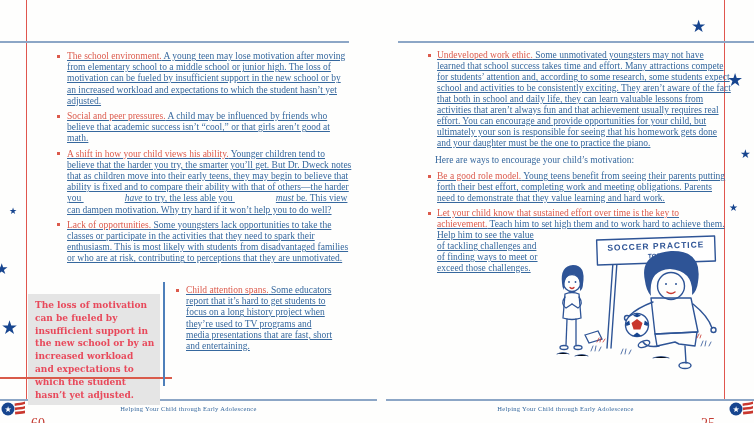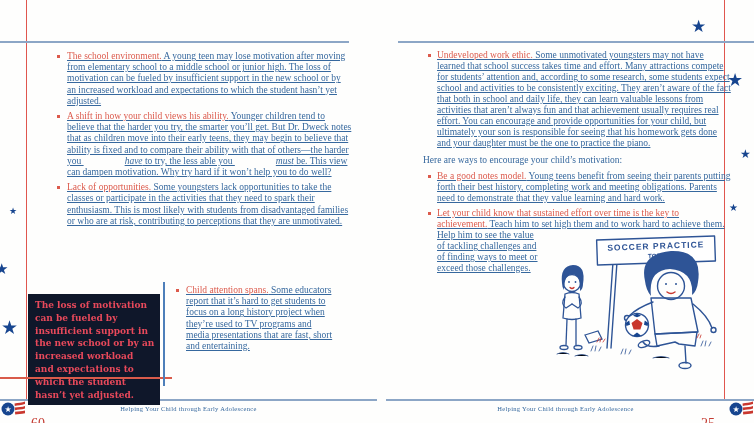--- a/index.html
+++ b/index.html
@@ -26,24 +26,24 @@
   .col-left{left:57px;top:51px;width:295px;}
   .col-right{left:419px;top:50px;width:312px;line-height:11px;}
   .col-short{left:176px;top:285px;width:157px;}
   .item{position:relative;padding-left:10px;margin-bottom:4px;text-decoration:underline;}
   .col-right .item{padding-left:18px;}
   .dot{position:absolute;left:0;top:3.5px;width:3px;height:3px;background:#DC5A4C;}
   .col-right .dot{left:9px;}
   .lead{color:#DC5A4C;}
   .bi{margin:0;}
   .it{font-style:italic;padding-left:41px;}
-  .intro{margin:6px 0 5px 4px;}
+  .intro{margin:6px 0 5px 16px;}
   
   .quote-box{position:absolute;left:28px;top:294px;width:132px;min-height:83px;
-             background:#0f172a;box-sizing:border-box;padding:5px 5px 4px 7px;
+             background:#e5e5e5;box-sizing:border-box;padding:5px 5px 4px 7px;
              font-family:"DejaVu Serif",serif;font-weight:bold;font-size:9px;
              line-height:12.8px;color:#E8495B;}
   .quote-underline{position:absolute;left:0;top:377px;width:172px;height:2px;background:#D95B4B;}
   .divider{position:absolute;left:163px;top:282px;width:2px;height:104px;background:#4E7FBA;}
   
   .illu{float:right;width:182px;height:136px;margin:4px 4px 0 6px;}
   
   .footer-title{position:absolute;top:405px;font-size:6.5px;letter-spacing:.3px;
                 color:#36689E;text-align:center;}
   .ft-l{left:0;width:377px;} .ft-r{left:377px;width:377px;}
@@ -73,20 +73,24 @@
   <span class="star s7">★</span>
   <span class="star s8">★</span>
 
   <div class="col col-left">
     <div class="item">
       <span class="dot"></span>
       <p class="bi"><span class="lead">The school environment.</span><span> A young teen may lose motivation after moving from elementary school to a middle school or junior high. The loss of motivation can be fueled by insufficient support in the new school or by an increased workload and expectations to which the student hasn’t yet adjusted.</span></p>
     </div>
     <div class="item">
       <span class="dot"></span>
+      <p class="bi"><span class="lead">Social and peer pressures.</span><span> A child may be influenced by friends who believe that academic success isn’t “cool,” or that girls aren’t good at math.</span></p>
+    </div>
+    <div class="item">
+      <span class="dot"></span>
       <p class="bi"><span class="lead">A shift in how your child views his ability.</span><span> Younger children tend to believe that the harder you try, the smarter you’ll get. But Dr. Dweck notes that as children move into their early teens, they may begin to believe that ability is fixed and to compare their ability with that of others—the harder you </span><span class="it">have</span><span> to try, the less able you </span><span class="it">must</span><span> be. This view can dampen motivation. Why try hard if it won’t help you to do well?</span></p>
     </div>
     <div class="item">
       <span class="dot"></span>
       <p class="bi"><span class="lead">Lack of opportunities.</span><span> Some youngsters lack opportunities to take the classes or participate in the activities that they need to spark their enthusiasm. This is most likely with students from disadvantaged families or who are at risk, contributing to perceptions that they are unmotivated.</span></p>
     </div>
   </div>
 
   <div class="quote-box">The loss of motivation can be fueled by insufficient support in the new school or by an increased workload and expectations to which the student hasn’t yet adjusted.</div>
   <div class="quote-underline"></div>
@@ -102,21 +106,21 @@
   <div class="col col-right">
     <div class="item">
       <span class="dot"></span>
       <p class="bi"><span class="lead">Undeveloped work ethic.</span><span> Some unmotivated youngsters may not have learned that school success takes time and effort. Many attractions compete for students’ attention and, according to some research, some students expect school and activities to be consistently exciting. They aren’t aware of the fact that both in school and daily life, they can learn valuable lessons from activities that aren’t always fun and that achievement usually requires real effort. You can encourage and provide opportunities for your child, but ultimately your son is responsible for seeing that his homework gets done and your daughter must be the one to practice the piano.</span></p>
     </div>
 
     <p class="intro">Here are ways to encourage your child’s motivation:</p>
 
     <div class="item">
       <span class="dot"></span>
-      <p class="bi"><span class="lead">Be a good notes model.</span><span> Young teens benefit from seeing their parents putting forth their best history, completing work and meeting obligations. Parents need to demonstrate that they value learning and hard work.</span></p>
+      <p class="bi"><span class="lead">Be a good role model.</span><span> Young teens benefit from seeing their parents putting forth their best effort, completing work and meeting obligations. Parents need to demonstrate that they value learning and hard work.</span></p>
     </div>
 
     <div class="item">
       <span class="dot"></span>
       <p class="bi"><span class="lead">Let your child know that sustained effort over time is the key to achievement.</span><span> Teach him to set high them and to work hard to </span><span class="illu"><svg width="182" height="136" viewBox="0 0 182 136">
         <g stroke="#2E5496" fill="none" stroke-width="1.4" stroke-linecap="round" stroke-linejoin="round">
           <path d="M68 28 L62 114"></path>
           <path d="M72 28 L66 114"></path>
           <rect x="52" y="4" width="118" height="25" transform="rotate(-2 111 16)" fill="#fff"></rect>
         </g>

